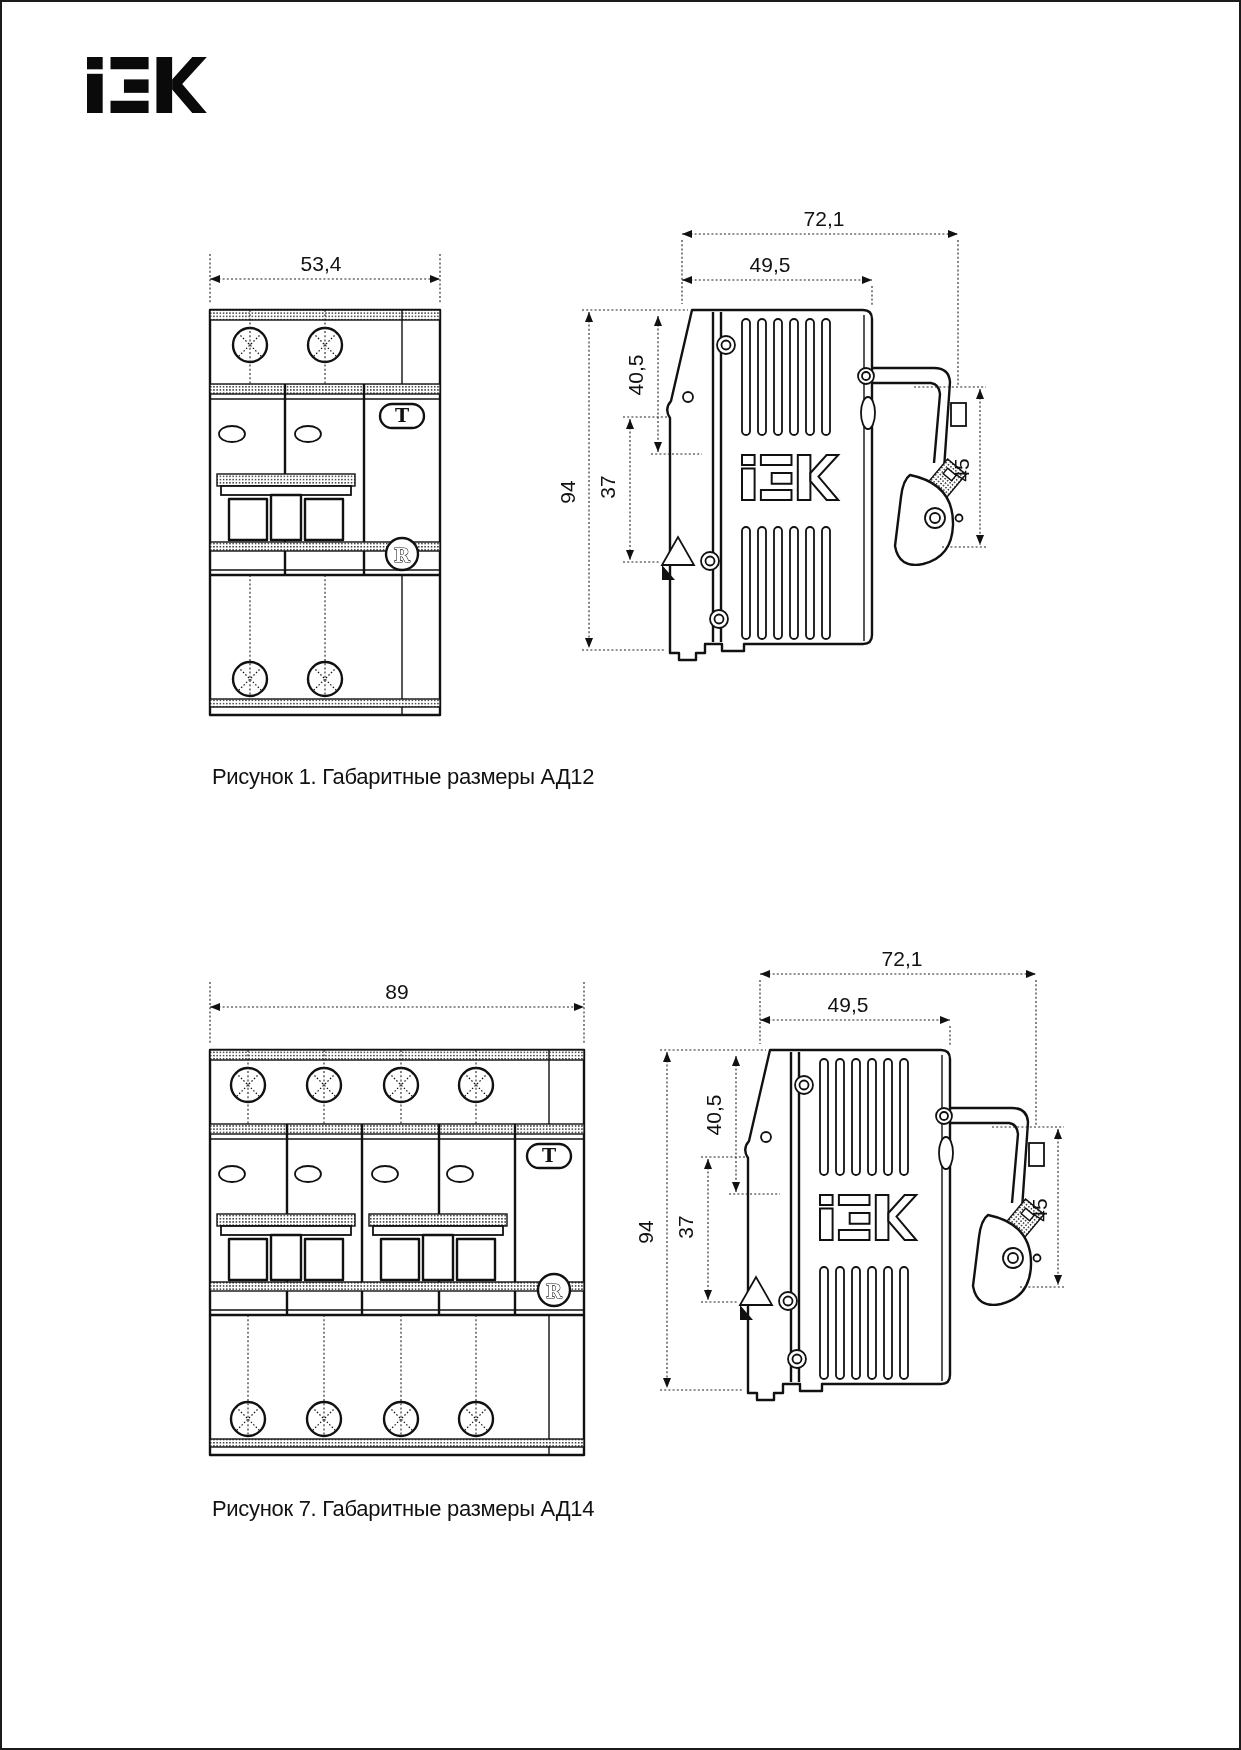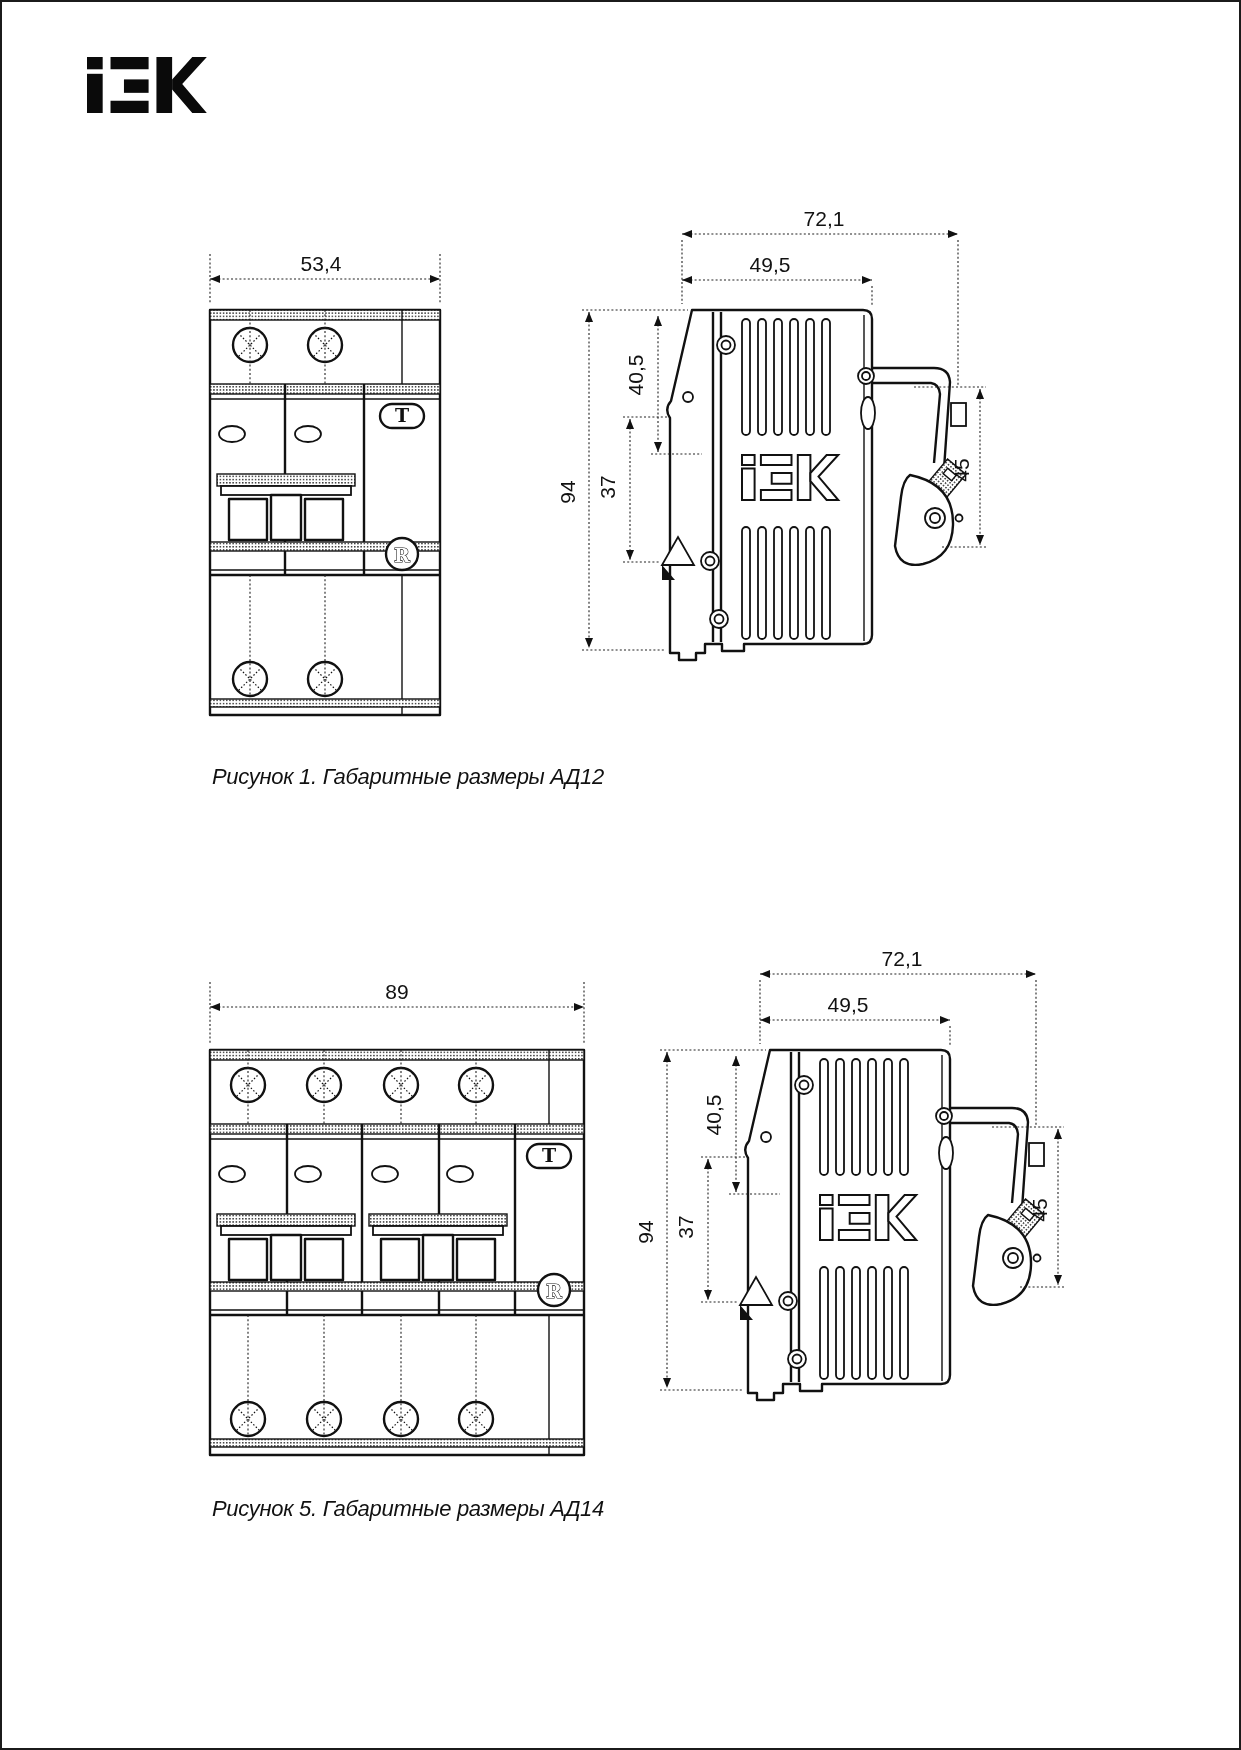--- a/index.html
+++ b/index.html
@@ -4,21 +4,21 @@
 <style>
   html,body{margin:0;padding:0;background:#e8e8e8;}
   .page{
     position:relative;width:1241px;height:1750px;background:#fff;
     box-sizing:border-box;border:2px solid #1b1b1b;overflow:hidden;
     font-family:"Liberation Sans",sans-serif;
   }
   .drawing{position:absolute;left:0;top:0;}
   .caption{
     position:absolute;font-size:22px;color:#111;letter-spacing:-0.3px;
-    font-family:"Liberation Sans",sans-serif;white-space:nowrap;font-style:italic;
+    font-family:"Liberation Sans",sans-serif;white-space:nowrap;
   }
   #cap1{left:210px;top:762px;}
   #cap2{left:210px;top:1494px;}
   
   .ln{stroke:#111;stroke-width:2.4;fill:none;stroke-linejoin:round;}
   .ln1{stroke:#111;stroke-width:1.4;fill:none;}
   .lnw{stroke:#111;stroke-width:2.4;fill:#fff;stroke-linejoin:round;}
   .lnw1{stroke:#111;stroke-width:1.8;fill:#fff;}
   .stip{fill:url(#stip);stroke:#111;stroke-width:1.4;}
   .dim{stroke:#222;stroke-width:1.1;stroke-dasharray:2 2.2;fill:none;}
@@ -263,15 +263,15 @@
       <path class="dim" d="M706,1157 V1298" marker-start="url(#ar)" marker-end="url(#ar)"></path>
       <text class="dimtxt" transform="translate(691,1225) rotate(-90)">37</text>
       <path class="dim" d="M990,1125 H1062 M1018,1285 H1062"></path>
       <path class="dim" d="M1056,1127 V1283" marker-start="url(#ar)" marker-end="url(#ar)"></path>
       <text class="dimtxt" transform="translate(1045,1208) rotate(-90)">45</text>
     </g>
   </g>
 </svg>
 
 <div class="caption" id="cap1">Рисунок 1. Габаритные размеры АД12</div>
-<div class="caption" id="cap2">Рисунок 5. Габаритные размеры АД14</div>
+<div class="caption" id="cap2">Рисунок 7. Габаритные размеры АД14</div>
 
 </div>
 
 </body></html>

